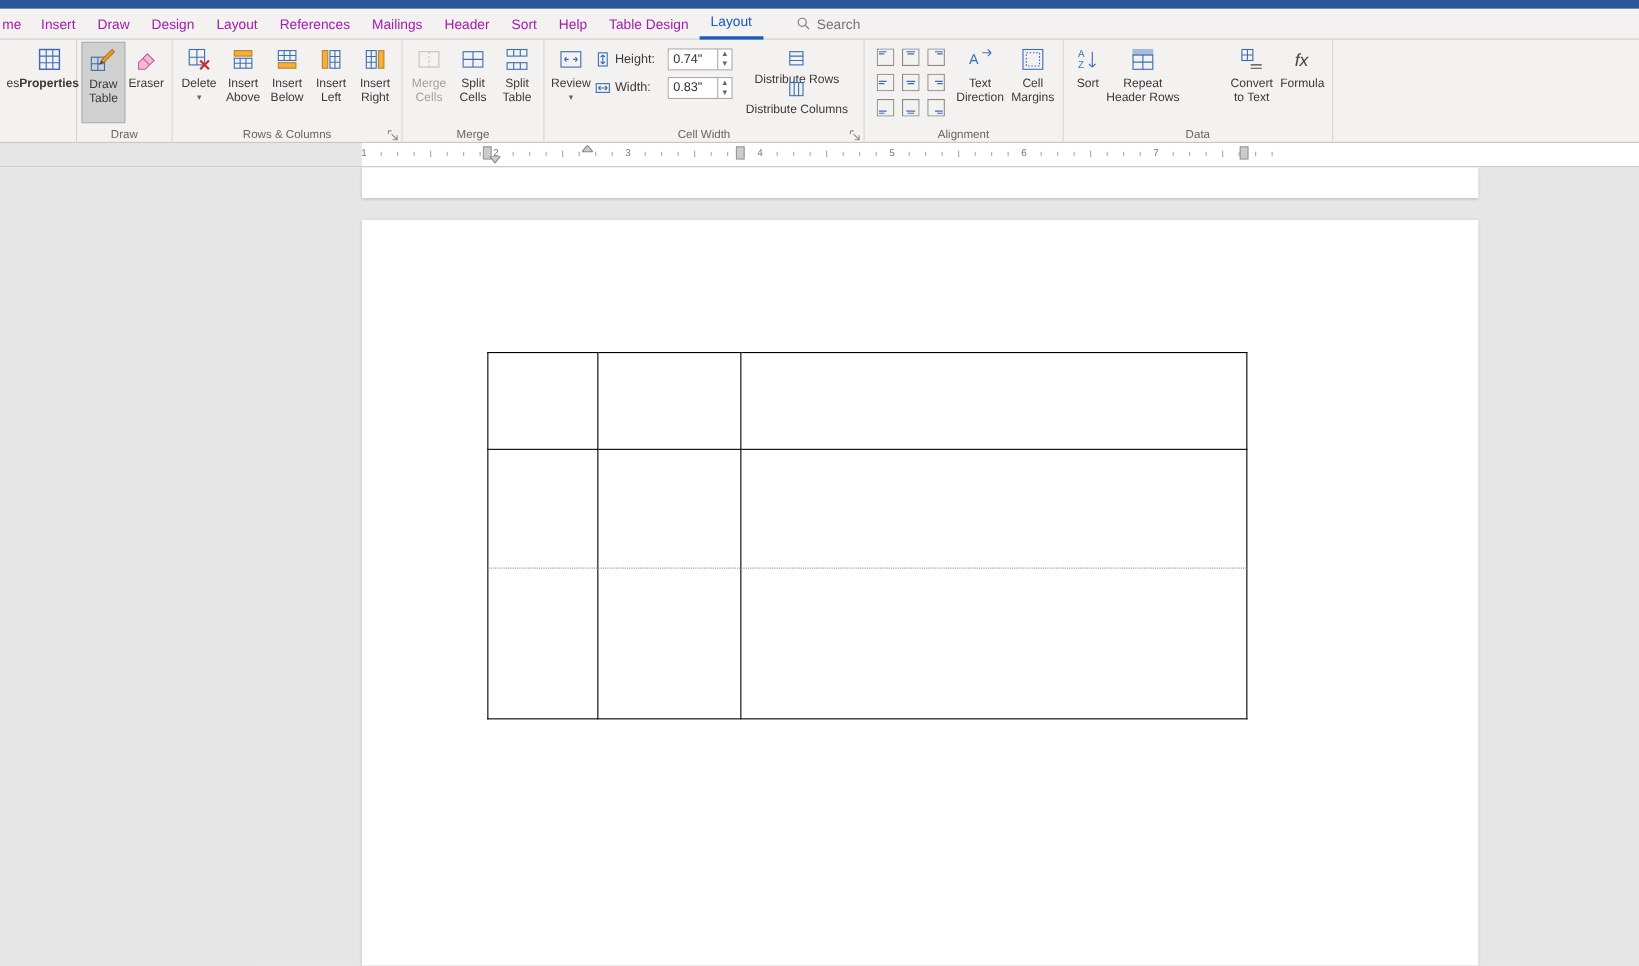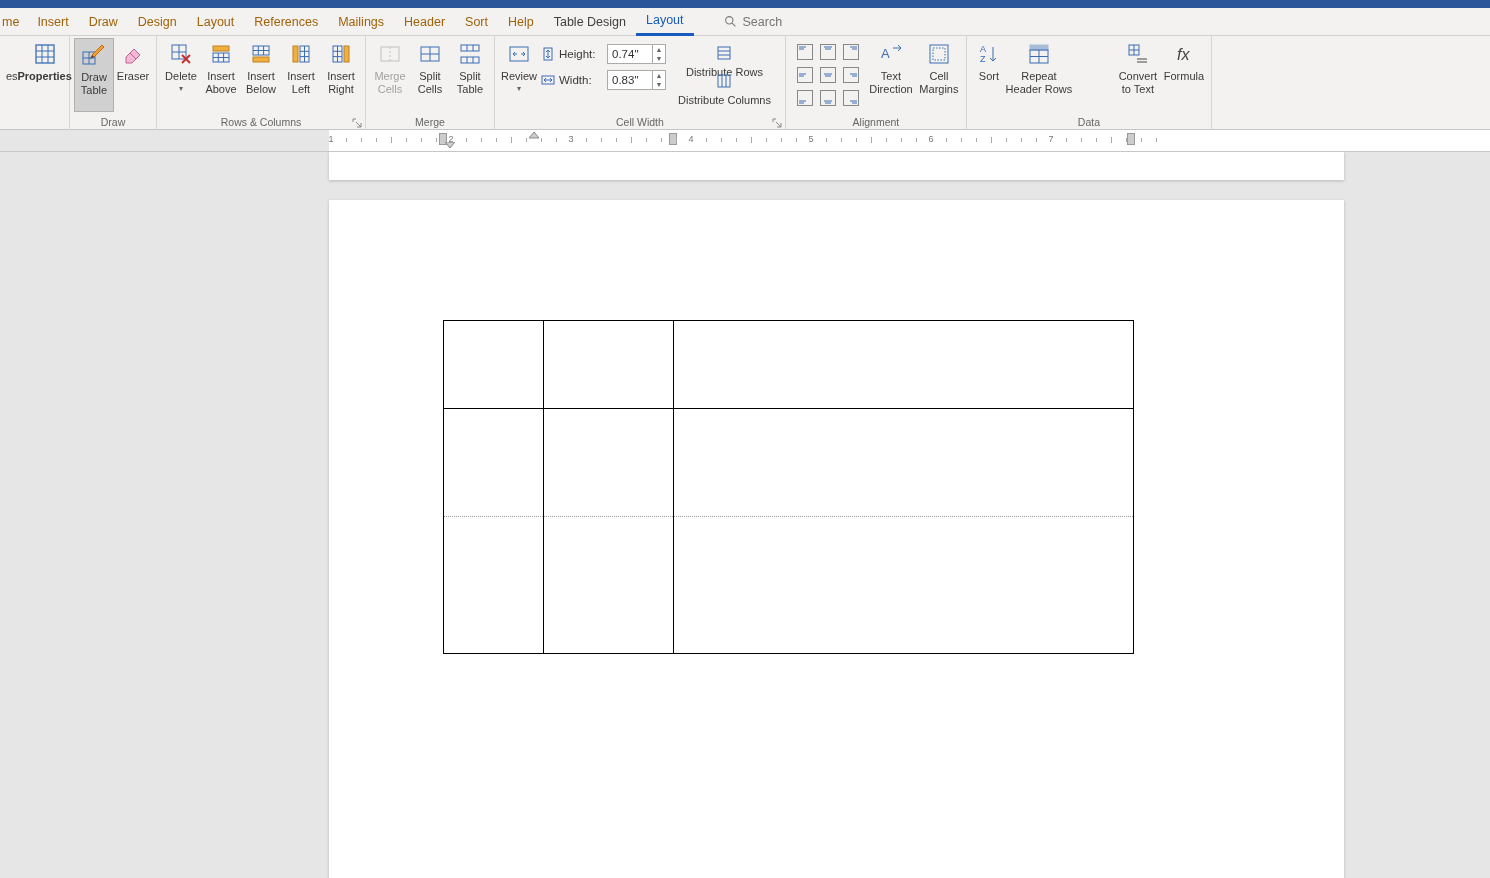--- a/index.html
+++ b/index.html
@@ -1,23 +1,23 @@
 <!DOCTYPE html>
 <html><head>
 <meta charset="utf-8">
 <style>
   * { box-sizing: border-box; margin: 0; padding: 0; font-family: "Segoe UI", Arial, sans-serif; }
   body { background: #e6e6e6; width: 1490px; height: 878px; overflow: hidden; }
 
   .titlebar { background: #2b579a; height: 8px; }
 
   .tabbar { background: #f3f2f1; height: 28px; display: flex; align-items: center; padding-left: 0; border-bottom: 1px solid #d0d0d0; position: relative; }
-  .tab { padding: 0 10px; font-size: 12.5px; color: #a16207; height: 28px; display: flex; align-items: center; cursor: pointer; }
+  .tab { padding: 0 10px; font-size: 12.5px; color: #a21caf; height: 28px; display: flex; align-items: center; cursor: pointer; }
   .tab.partial { padding-left: 2px; padding-right: 8px; }
-  .tab.context { color: #404040; }
+  .tab.context { color: #a21caf; }
   .tab.active { color: #185abd; border-bottom: 3px solid #185abd; }
   .search-wrap { display: flex; align-items: center; margin-left: 30px; gap: 6px; }
   .search-input { border: none; background: transparent; font-size: 12.5px; color: #605e5c; width: 120px; }
   .search-icon-svg { width: 13px; height: 13px; stroke: #777; fill: none; }
 
   .ribbon { background: #f3f2f1; height: 94px; display: flex; border-bottom: 1px solid #c8c6c4; }
   .group { border-right: 1px solid #d6d6d6; display: flex; flex-direction: column; height: 94px; }
   .group-body { flex: 1; display: flex; align-items: flex-start; padding: 2px 4px 0 4px; }
   .group-label { font-size: 10.5px; color: #666; text-align: center; padding: 2px 0 2px 0; height: 16px; position: relative; }
   .launcher { position: absolute; right: 3px; bottom: 2px; width: 10px; height: 10px; cursor: pointer; }

